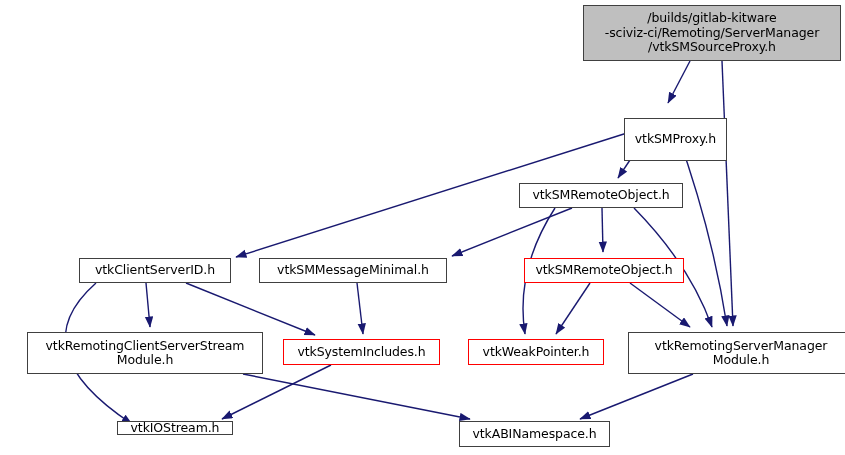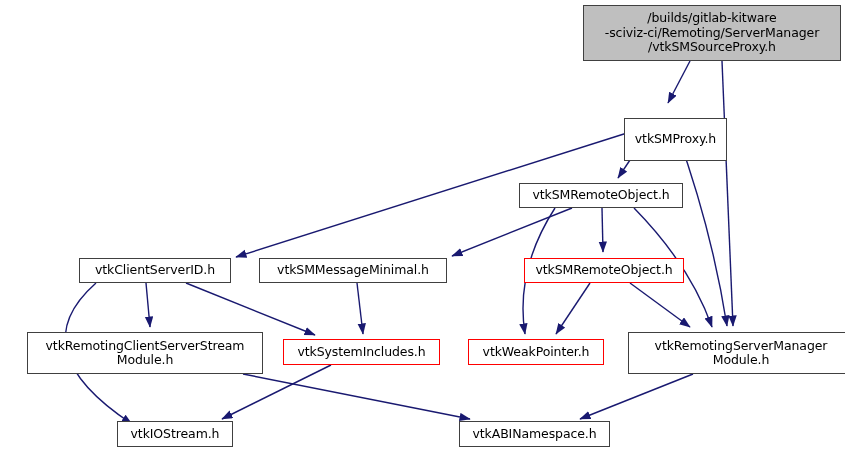--- a/index.html
+++ b/index.html
@@ -89,16 +89,16 @@
       <div class="gnode" style="left: 519px; top: 183px; width: 164px; height: 25px; text-align: center;">vtkSMRemoteObject.h</div>
       <div class="gnode" style="left: 79px; top: 258px; width: 152px; height: 25px;">vtkClientServerID.h</div>
       <div class="gnode" style="left: 259px; top: 258px; width: 188px; height: 25px;">vtkSMMessageMinimal.h</div>
       <div class="gnode hl" style="left: 524px; top: 258px; width: 160px; height: 25px;">vtkSMRemoteObject.h</div>
       <div class="gnode" style="left: 27px; top: 332px; width: 236px; height: 42px;">vtkRemotingClientServerStream
 Module.h</div>
       <div class="gnode hl" style="left: 283px; top: 339px; width: 157px; height: 26px;">vtkSystemIncludes.h</div>
       <div class="gnode hl" style="left: 468px; top: 339px; width: 136px; height: 26px;">vtkWeakPointer.h</div>
       <div class="gnode" style="left: 628px; top: 332px; width: 226px; height: 42px;">vtkRemotingServerManager
 Module.h</div>
-      <div class="gnode" style="left: 117px; top: 421px; width: 116px; height: 26px;">vtkIOStream.h</div>
+      <div class="gnode" style="left: 117px; top: 421px; width: 116px; height: 14px;">vtkIOStream.h</div>
       <div class="gnode" style="left: 459px; top: 421px; width: 151px; height: 26px; text-align: right;">vtkABINamespace.h</div>
     </div>
 </div>
 
 </body></html>

